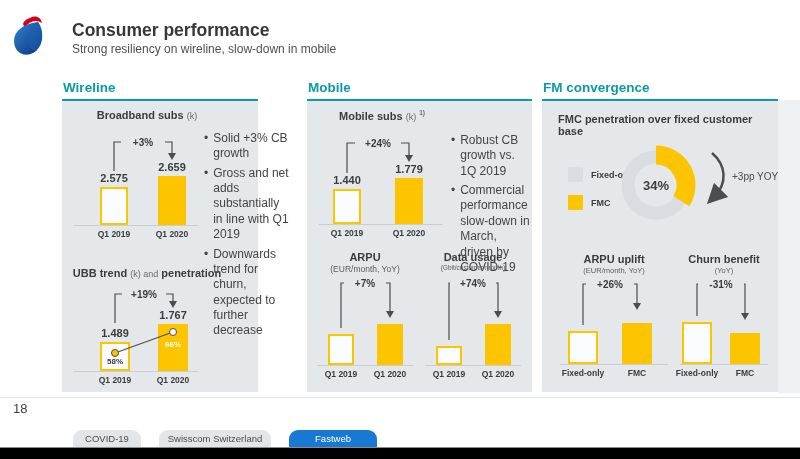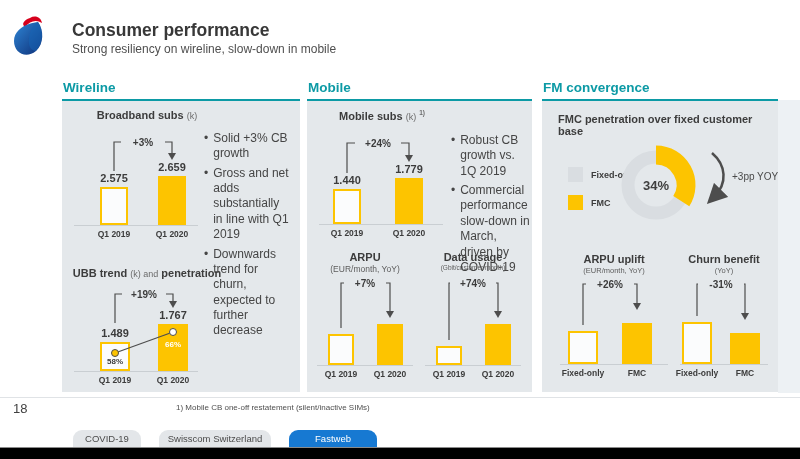--- a/index.html
+++ b/index.html
@@ -59,21 +59,21 @@
       </defs>
       <path d="M20 4 C25 1 31 3 32 9 C26 5 20 7 15 13 C11 10 14 6 20 4 Z" fill="#d6001c"></path>
       <path d="M28 8 C34 16 34 30 26 37 C16 45 4 39 4 27 C4 18 12 12 19 10 C22 9 26 8 28 8 Z" fill="url(#bluegrad)"></path>
       <path d="M28 8 C22 12 18 20 19 30 C20 35 23 37 26 37 C33 30 34 16 28 8 Z" fill="#1565b4" opacity="0.55"></path>
     </svg>
   </div>
 
   <div class="slide-title">Consumer performance</div>
   <div class="slide-sub">Strong resiliency on wireline, slow-down in mobile</div>
 
-  <div class="col" style="left:62px;width:238px;">
+  <div class="col" style="left:62px;width:196px;">
     <div class="col-title">Wireline</div>
     <div class="col-body">
 
       <div class="chead" style="left:10px;top:8px;width:150px;">
         <span>Broadband subs</span>
         <span class="unit">(k)</span>
       </div>
 
       <div class="chart" style="left:8px;top:28px;width:132px;height:132px;">
         <div class="axis" style="left:4px;right:4px;top:96px;"></div>
@@ -261,21 +261,20 @@
         <div class="cat" style="left:-9px;top:93px;width:60px;">Fixed-only</div>
         <div class="cat" style="left:42px;top:93px;width:54px;">FMC</div>
       </div>
     </div>
   </div>
 
   <div class="right-strip"></div>
 
   <div class="footer-line"></div>
   <div class="page-num">18</div>
-  <div class="footnote">1) Mobile CB one-off restatement (silent/inactive SIMs)</div>
 
   <div class="tabs">
     <div class="tab" style="width:68px;">COVID-19</div>
     <div class="tab" style="width:112px;">Swisscom Switzerland</div>
     <div class="tab active" style="width:88px;">Fastweb</div>
   </div>
 
   <div class="bottom-bar"></div>
 </div>
 

